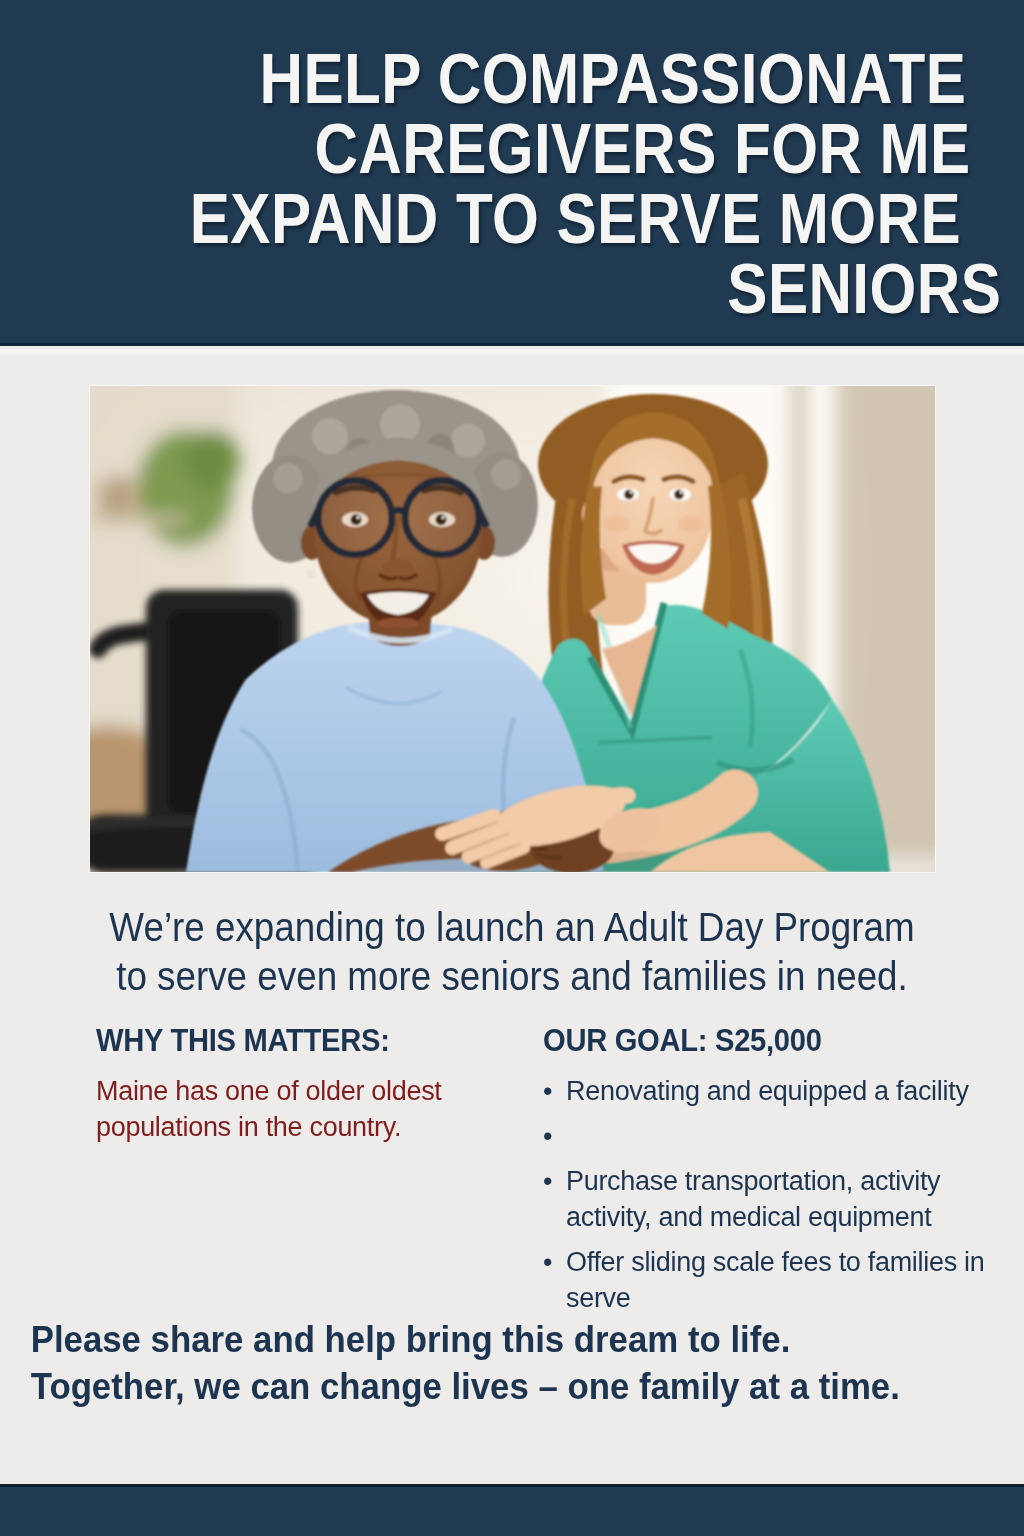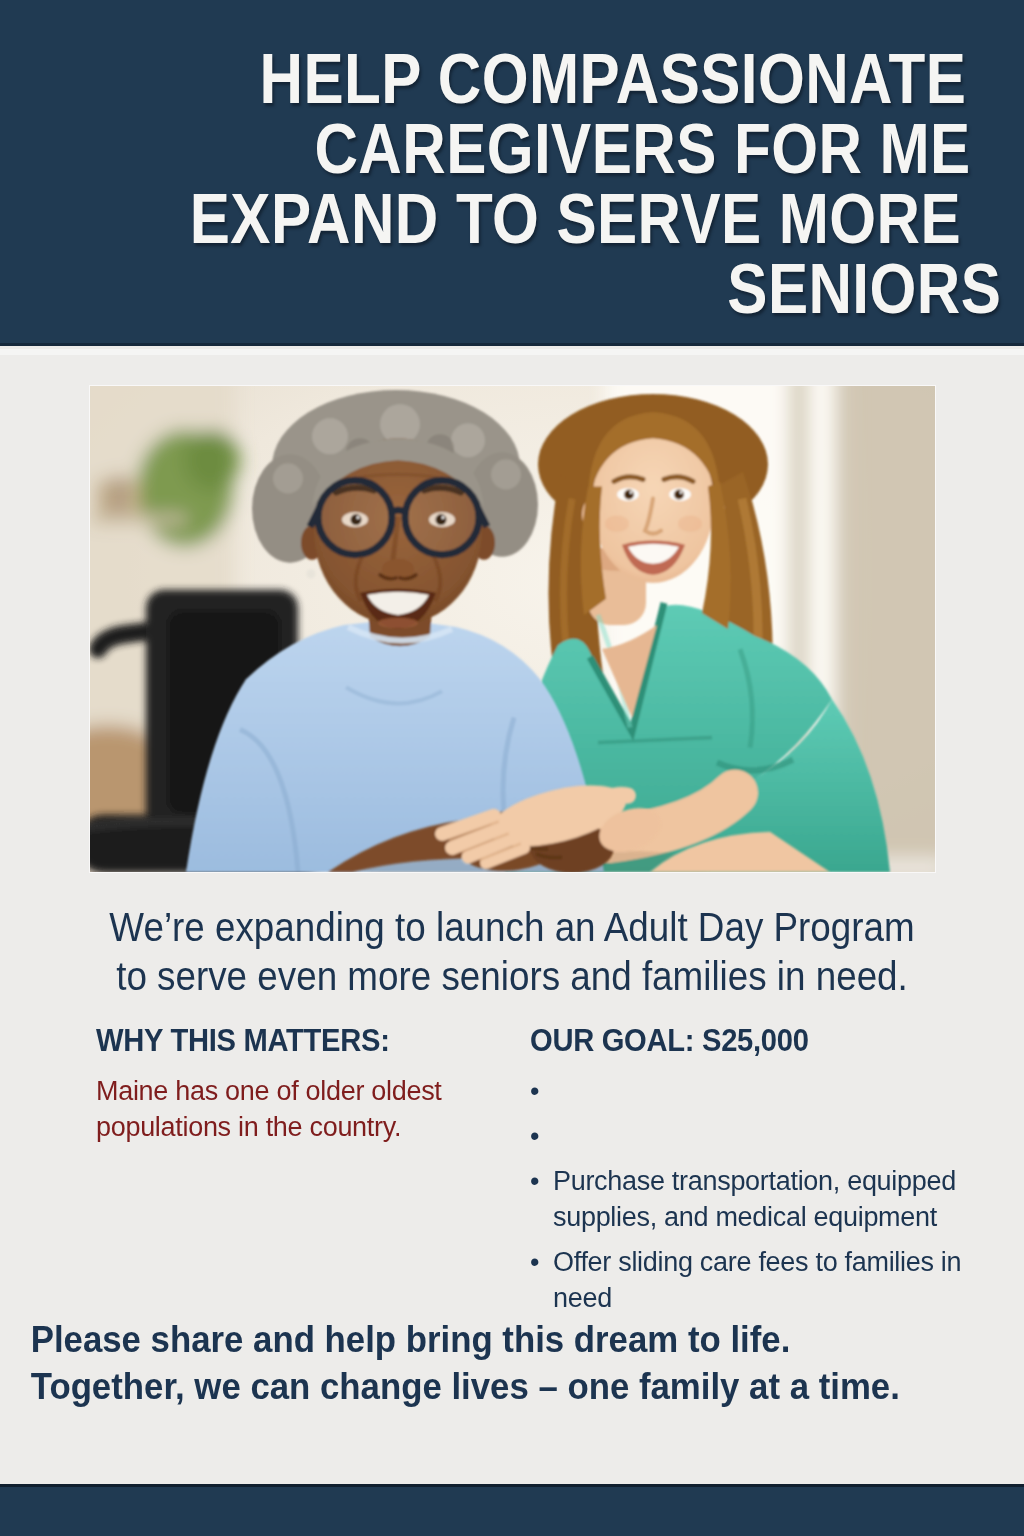--- a/index.html
+++ b/index.html
@@ -26,21 +26,21 @@
   .photo-frame{
     position:absolute;left:90px;top:386px;width:845px;height:486px;
     box-shadow:0 0 0 1px rgba(255,255,255,0.65);
   }
   .photo-frame svg{display:block;width:100%;height:100%;}
   
   .subtitle{position:absolute;top:903px;left:0;width:100%;text-align:center;font-weight:normal;}
   .subtitle .line{font-size:40px;line-height:49px;white-space:nowrap;transform:scaleX(0.92);color:#1c3450;}
   
   .why{position:absolute;left:68px;top:1022px;width:450px;margin-left:28px;}
-  .goal{position:absolute;left:530px;top:1022px;width:462px;}
+  .goal{position:absolute;left:543px;top:1022px;width:462px;}
   .sec-heading{
     margin:0 0 13px 0;font-size:31px;line-height:38px;font-weight:bold;
     white-space:nowrap;transform:scaleX(0.94);transform-origin:left center;
     letter-spacing:-0.3px;color:#1c3450;
   }
   .why p{margin:0 0 10px 0;font-size:27px;line-height:36px;letter-spacing:-0.3px;color:#7f1d1d;}
   .goal ul{list-style:none;margin:0;padding:0;}
   .goal li{display:flex;margin:0 0 9px 0;font-size:27px;line-height:36px;letter-spacing:-0.3px;color:#1c3450;}
   .blt{flex:0 0 23px;width:23px;}
   
@@ -261,31 +261,32 @@
     <div>
         <p>Maine has one of older oldest populations in the country.</p>
       </div>
   </div>
 
   <div class="goal">
     <h2 class="sec-heading">OUR GOAL: S25,000</h2>
     <ul>
         <li>
         <span class="blt">•</span>
-      </li>
-        <li>
-        <span class="blt">•</span>
-      </li>
-        <li>
-        <span class="blt">•</span>
-        <span class="blt-text">Purchase transportation, equipped supplies, and medical equipment</span>
-      </li>
-        <li>
-        <span class="blt">•</span>
-        <span class="blt-text">Offer sliding care fees to families in need</span>
+        <span class="blt-text">Renovating and equipped a facility</span>
+      </li>
+        <li>
+        <span class="blt">•</span>
+      </li>
+        <li>
+        <span class="blt">•</span>
+        <span class="blt-text">Purchase transportation, activity activity, and medical equipment</span>
+      </li>
+        <li>
+        <span class="blt">•</span>
+        <span class="blt-text">Offer sliding scale fees to families in serve</span>
       </li>
       </ul>
   </div>
 
   <div class="cta">
     <div class="line">Please share and help bring this dream to life.</div>
     <div class="line">Together, we can change lives – one family at a time.</div>
   </div>
 
   <div class="footer"></div>

